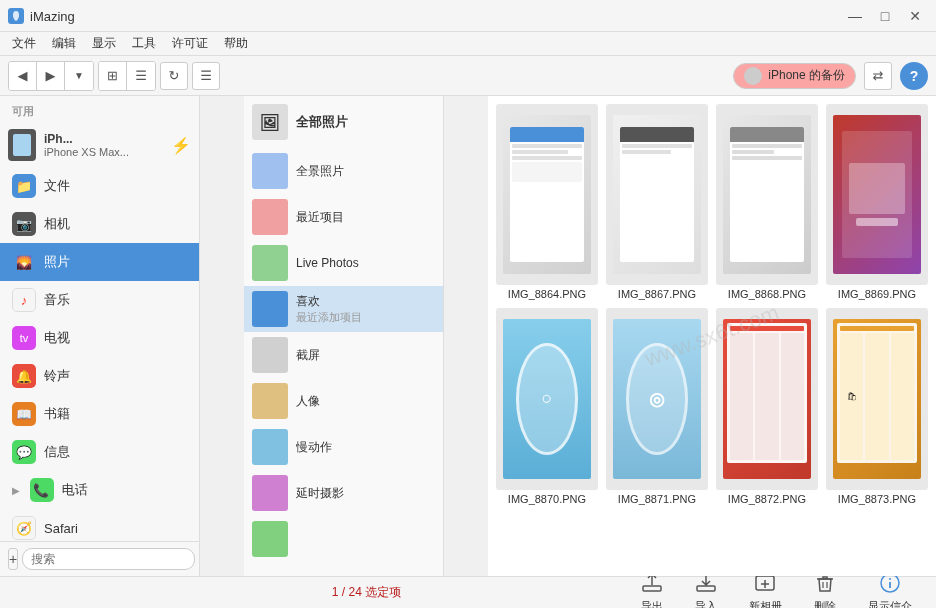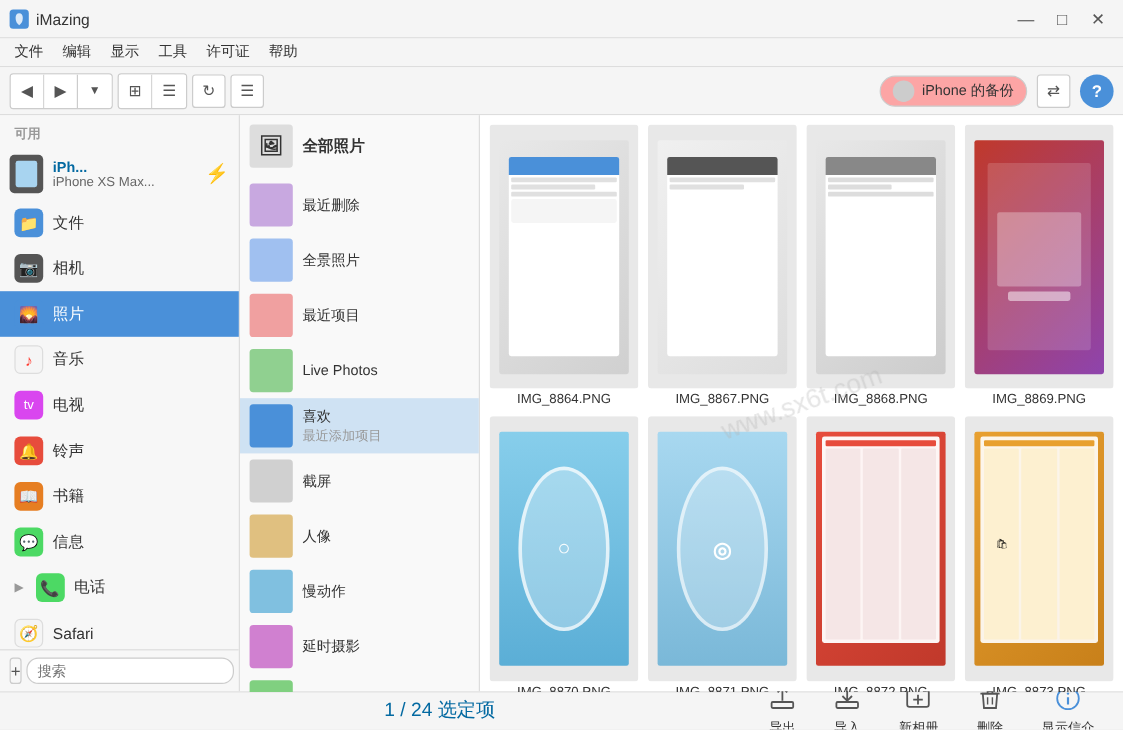--- a/index.html
+++ b/index.html
@@ -23,28 +23,28 @@
     .toolbar-right { display: flex; align-items: center; gap: 8px; }
     .tb-btn { display: flex; align-items: center; justify-content: center; width: 28px; height: 28px; border: 1px solid #ccc; border-radius: 3px; background: white; cursor: pointer; color: #555; font-size: 13px; }
     .tb-btn-group { display: flex; border: 1px solid #ccc; border-radius: 3px; overflow: hidden; background: white; }
     .tb-btn-group .tb-btn { border: none; border-radius: 0; border-right: 1px solid #ccc; }
     .tb-btn-group .tb-btn:last-child { border-right: none; }
     .device-badge { display: flex; align-items: flex-start; gap: 6px; background: #fca5a5; border: 1px solid #ccc; border-radius: 14px; padding: 3px 10px; font-size: 12px; color: #333; }
     .device-badge-avatar { width: 18px; height: 18px; border-radius: 9px; background: #ccc; }
     .help-btn { width: 28px; height: 28px; border-radius: 14px; background: #4a90d9; color: white; display: flex; align-items: center; justify-content: center; font-size: 14px; font-weight: bold; cursor: pointer; }
 
     
-    .main { display: flex; height: calc(608px - 32px - 24px - 40px - 32px); }
+    .main { display: flex; height: calc(608px - 32px - 24px - 40px - 32px); gap: 44px; }
 
     
     .sidebar { width: 200px; background: #f7f7f7; border-right: 1px solid #ddd; display: flex; flex-direction: column; overflow: hidden; }
     .sidebar-section-title { padding: 8px 12px 4px; font-size: 11px; color: #999; font-weight: bold; }
     .sidebar-device { display: flex; align-items: center; gap: 8px; padding: 6px 8px; cursor: pointer; }
     .sidebar-device-info { flex: 1; overflow: hidden; }
-    .sidebar-device-name { font-size: 12px; color: #0369a1; font-weight: bold; white-space: nowrap; overflow: hidden; text-overflow: ellipsis; }
+    .sidebar-device-name { font-size: 12px; color: #404040; font-weight: bold; white-space: nowrap; overflow: hidden; text-overflow: ellipsis; }
     .sidebar-device-model { font-size: 11px; color: #666; }
     .sidebar-scroll { flex: 1; overflow-y: auto; }
     .sidebar-item { display: flex; align-items: center; gap: 8px; padding: 7px 12px; cursor: pointer; color: #333; }
     .sidebar-item.active { background: #4a90d9; color: white; }
     .sidebar-item-icon { width: 24px; height: 24px; border-radius: 5px; display: flex; align-items: center; justify-content: center; font-size: 14px; flex-shrink: 0; }
     .sidebar-item-label { font-size: 13px; }
     .sidebar-footer { border-top: 1px solid #ddd; padding: 6px 8px; display: flex; align-items: center; gap: 4px; }
     .sidebar-add-btn { width: 22px; height: 22px; border: 1px solid #ccc; border-radius: 3px; display: flex; align-items: center; justify-content: center; cursor: pointer; font-size: 14px; color: #555; }
     .sidebar-search { flex: 1; height: 22px; border: 1px solid #ccc; border-radius: 10px; padding: 0 8px; font-size: 12px; background: white; outline: none; }
 
@@ -71,21 +71,21 @@
     .photo-grid-scroll::-webkit-scrollbar { width: 8px; }
     .photo-grid-scroll::-webkit-scrollbar-thumb { background: #ccc; border-radius: 4px; }
     .photo-grid { display: grid; grid-template-columns: repeat(4, 1fr); gap: 8px; }
     .photo-item { display: flex; flex-direction: column; align-items: center; cursor: pointer; }
     .photo-thumb { width: 100%; aspect-ratio: 9/16; background: #e8e8e8; border: 2px solid transparent; border-radius: 3px; overflow: hidden; display: flex; align-items: center; justify-content: center; position: relative; }
     .photo-thumb-inner { width: 90%; height: 90%; border-radius: 2px; }
     .photo-label { font-size: 11px; color: #333; margin-top: 3px; text-align: right; }
 
     
     .status-bar { display: flex; align-items: center; justify-content: space-between; border-top: 1px solid #ddd; background: #f5f5f5; height: 32px; padding: 0 8px; }
-    .status-count { font-size: 16px; color: #0369a1; }
+    .status-count { font-size: 12px; color: #b91c1c; }
     .status-actions-right { display: flex; gap: 0px; }
     .action-btn { display: flex; flex-direction: column; align-items: center; justify-content: center; padding: 2px 16px; cursor: pointer; color: #333; }
     .action-btn-icon { font-size: 20px; color: #555; }
     .action-btn-label { font-size: 11px; }
     .action-btn.info .action-btn-icon { color: #4a90d9; }
 
     
     .watermark { position: absolute; pointer-events: none; font-size: 22px; color: rgba(180,180,180,0.35); transform: rotate(-20deg); white-space: nowrap; z-index: 10; left: 50%; top: 50%; transform: translate(-50%,-50%) rotate(-20deg); }
 
     
@@ -226,26 +226,20 @@
   <div class="file-panel">
     <div class="file-panel-scroll">
 
       <div class="file-panel-item header">
         <div class="file-panel-item-thumb" style="background:#ddd; font-size:16px;">🖼</div>
         <div class="file-panel-item-text">
           <div class="file-panel-item-title">全部照片</div>
         </div>
       </div>
 
-      <div class="file-panel-item">
-        <div class="file-panel-item-thumb" style="background:#c8a8e0;"></div>
-        <div class="file-panel-item-text">
-          <div class="file-panel-item-title">最近删除</div>
-        </div>
-      </div>
       <div class="file-panel-item">
         <div class="file-panel-item-thumb" style="background:#a0c0f0;"></div>
         <div class="file-panel-item-text">
           <div class="file-panel-item-title">全景照片</div>
         </div>
       </div>
       <div class="file-panel-item">
         <div class="file-panel-item-thumb" style="background:#f0a0a0;"></div>
         <div class="file-panel-item-text">
           <div class="file-panel-item-title">最近项目</div>

